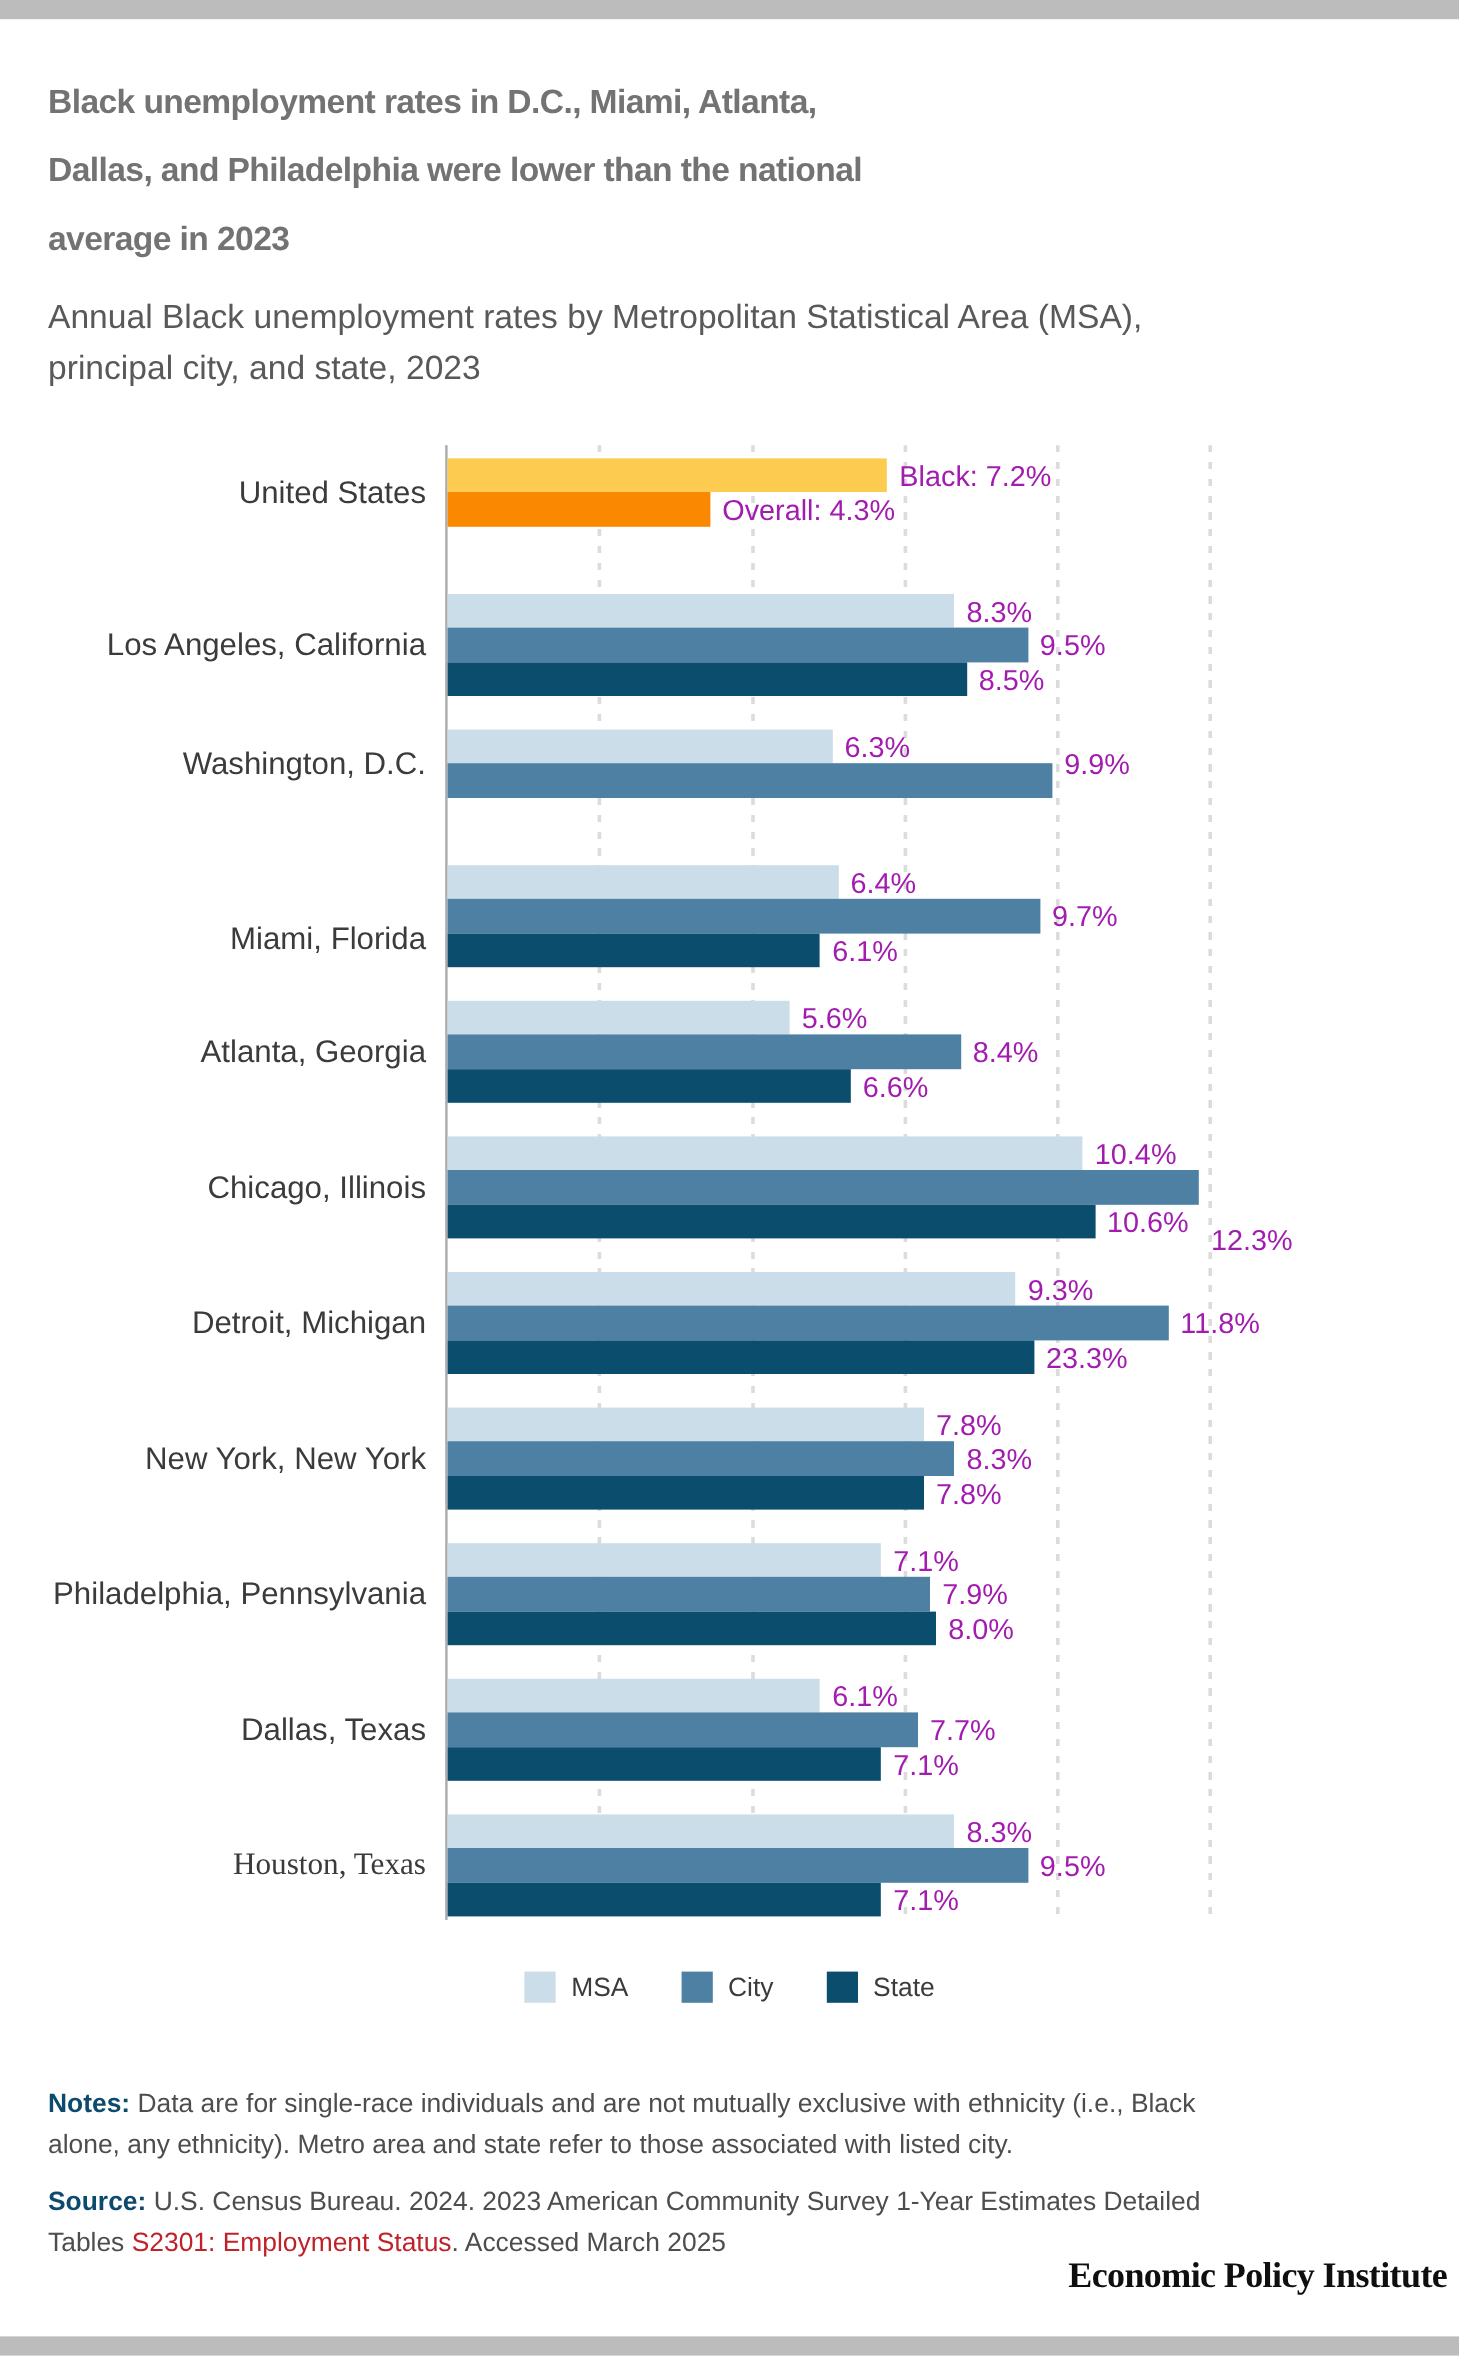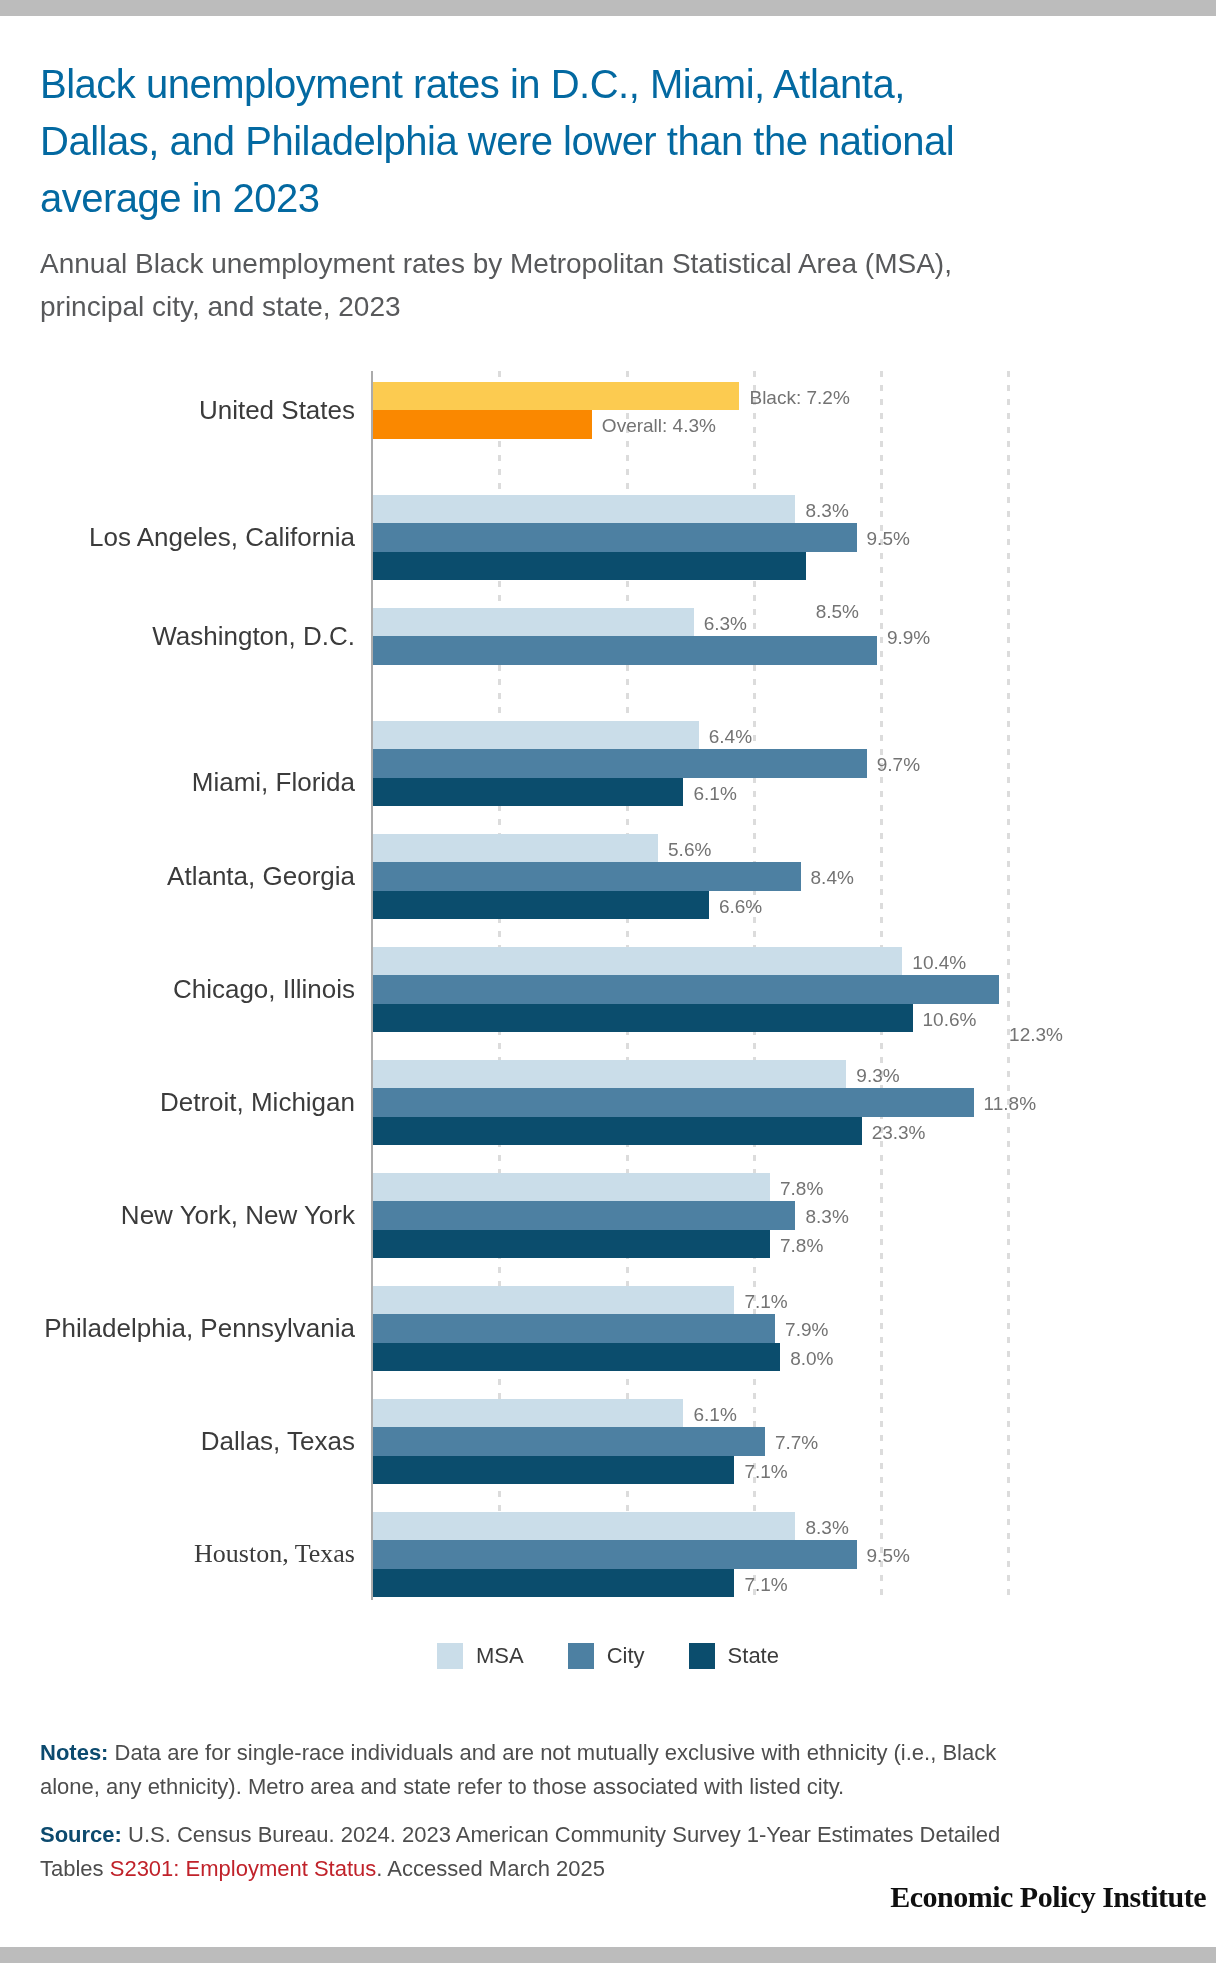--- a/index.html
+++ b/index.html
@@ -9,42 +9,42 @@
     font-family:"Liberation Sans", sans-serif;
     overflow:hidden;
   }
   .topbar, .bottombar {
     position:absolute; left:0; width:1216px; height:16px; background:#bcbcbc;
   }
   .topbar { top:0; }
   .bottombar { top:1947px; }
   .title {
     position:absolute; left:40px; top:56px; width:1150px;
-    font-size:40px; font-weight:normal; color:#0369a1;
+    font-size:28px; font-weight:bold; color:#737373;
     line-height:57px; letter-spacing:-0.5px; white-space:pre-line;
   }
   .subtitle {
     position:absolute; left:40px; top:242px; width:1150px;
     font-size:28px; color:#58595b; line-height:43px; white-space:pre-line;
   }
   .plot-area {
     position:absolute; left:372px; top:371px; width:700px; height:1229px;
   }
   .axis-line {
     position:absolute; left:371px; top:371px; width:2px; height:1229px;
     background:#ababab;
   }
   .gridline {
     position:absolute; top:0; width:3px; height:1229px;
     background:repeating-linear-gradient(to bottom, #dcdcdc 0px, #dcdcdc 6px, transparent 6px, transparent 14px);
   }
   .bar { position:absolute; left:1px; }
   .bar-value-label {
     position:absolute; display:flex; align-items:center;
-    font-size:19px; color:#737373; white-space:nowrap;
+    font-size:24px; color:#a21caf; white-space:nowrap;
   }
   .cat-labels { position:absolute; left:0; top:371px; width:355px; height:1229px; }
   .category-label {
     position:absolute; right:0; height:28px; display:flex; align-items:center;
     font-size:26px; color:#3b3b3b; white-space:nowrap;
   }
   .legend {
     position:absolute; left:0; top:1643px; width:1216px;
     display:flex; justify-content:center; align-items:center; gap:44px;
   }
@@ -85,21 +85,21 @@
     <div class="gridline" style="left: 635.25px;"></div>
     <div class="bar" title="United States — Black: 7.2%" style="top: 11px; width: 366.48px; height: 28.33px; background: rgb(252, 203, 80);"></div>
     <div class="bar-value-label" style="left: 377.48px; top: 13px; height: 28.33px;">Black: 7.2%</div>
     <div class="bar" title="United States — Overall: 4.3%" style="top: 39.33px; width: 218.87px; height: 28.33px; background: rgb(250, 136, 0);"></div>
     <div class="bar-value-label" style="left: 229.87px; top: 41.33px; height: 28.33px;">Overall: 4.3%</div>
     <div class="bar" title="Los Angeles, California — MSA: 8.3%" style="top: 124px; width: 422.47px; height: 28.33px; background: rgb(202, 221, 233);"></div>
     <div class="bar-value-label" style="left: 433.47px; top: 126px; height: 28.33px;">8.3%</div>
     <div class="bar" title="Los Angeles, California — City: 9.5%" style="top: 152.33px; width: 483.55px; height: 28.33px; background: rgb(77, 128, 162);"></div>
     <div class="bar-value-label" style="left: 494.55px; top: 154.33px; height: 28.33px;">9.5%</div>
     <div class="bar" title="Los Angeles, California — State: 8.5%" style="top: 180.66px; width: 432.65px; height: 28.33px; background: rgb(11, 77, 109);"></div>
-    <div class="bar-value-label" style="left: 443.65px; top: 182.66px; height: 28.33px; margin-top: 44px;">8.5%</div>
+    <div class="bar-value-label" style="left: 443.65px; top: 182.66px; height: 28.33px;">8.5%</div>
     <div class="bar" title="Washington, D.C. — MSA: 6.3%" style="top: 237px; width: 320.67px; height: 28.33px; background: rgb(202, 221, 233);"></div>
     <div class="bar-value-label" style="left: 331.67px; top: 239px; height: 28.33px;">6.3%</div>
     <div class="bar" title="Washington, D.C. — City: 9.9%" style="top: 265.33px; width: 503.91px; height: 28.33px; background: rgb(77, 128, 162);"></div>
     <div class="bar-value-label" style="left: 514.91px; top: 253px; height: 28.33px;">9.9%</div>
     <div class="bar" title="Miami, Florida — MSA: 6.4%" style="top: 350px; width: 325.76px; height: 28.33px; background: rgb(202, 221, 233);"></div>
     <div class="bar-value-label" style="left: 336.76px; top: 352px; height: 28.33px;">6.4%</div>
     <div class="bar" title="Miami, Florida — City: 9.7%" style="top: 378.33px; width: 493.73px; height: 28.33px; background: rgb(77, 128, 162);"></div>
     <div class="bar-value-label" style="left: 504.73px; top: 380.33px; height: 28.33px;">9.7%</div>
     <div class="bar" title="Miami, Florida — State: 6.1%" style="top: 406.66px; width: 310.49px; height: 28.33px; background: rgb(11, 77, 109);"></div>
     <div class="bar-value-label" style="left: 321.49px; top: 408.66px; height: 28.33px;">6.1%</div>

